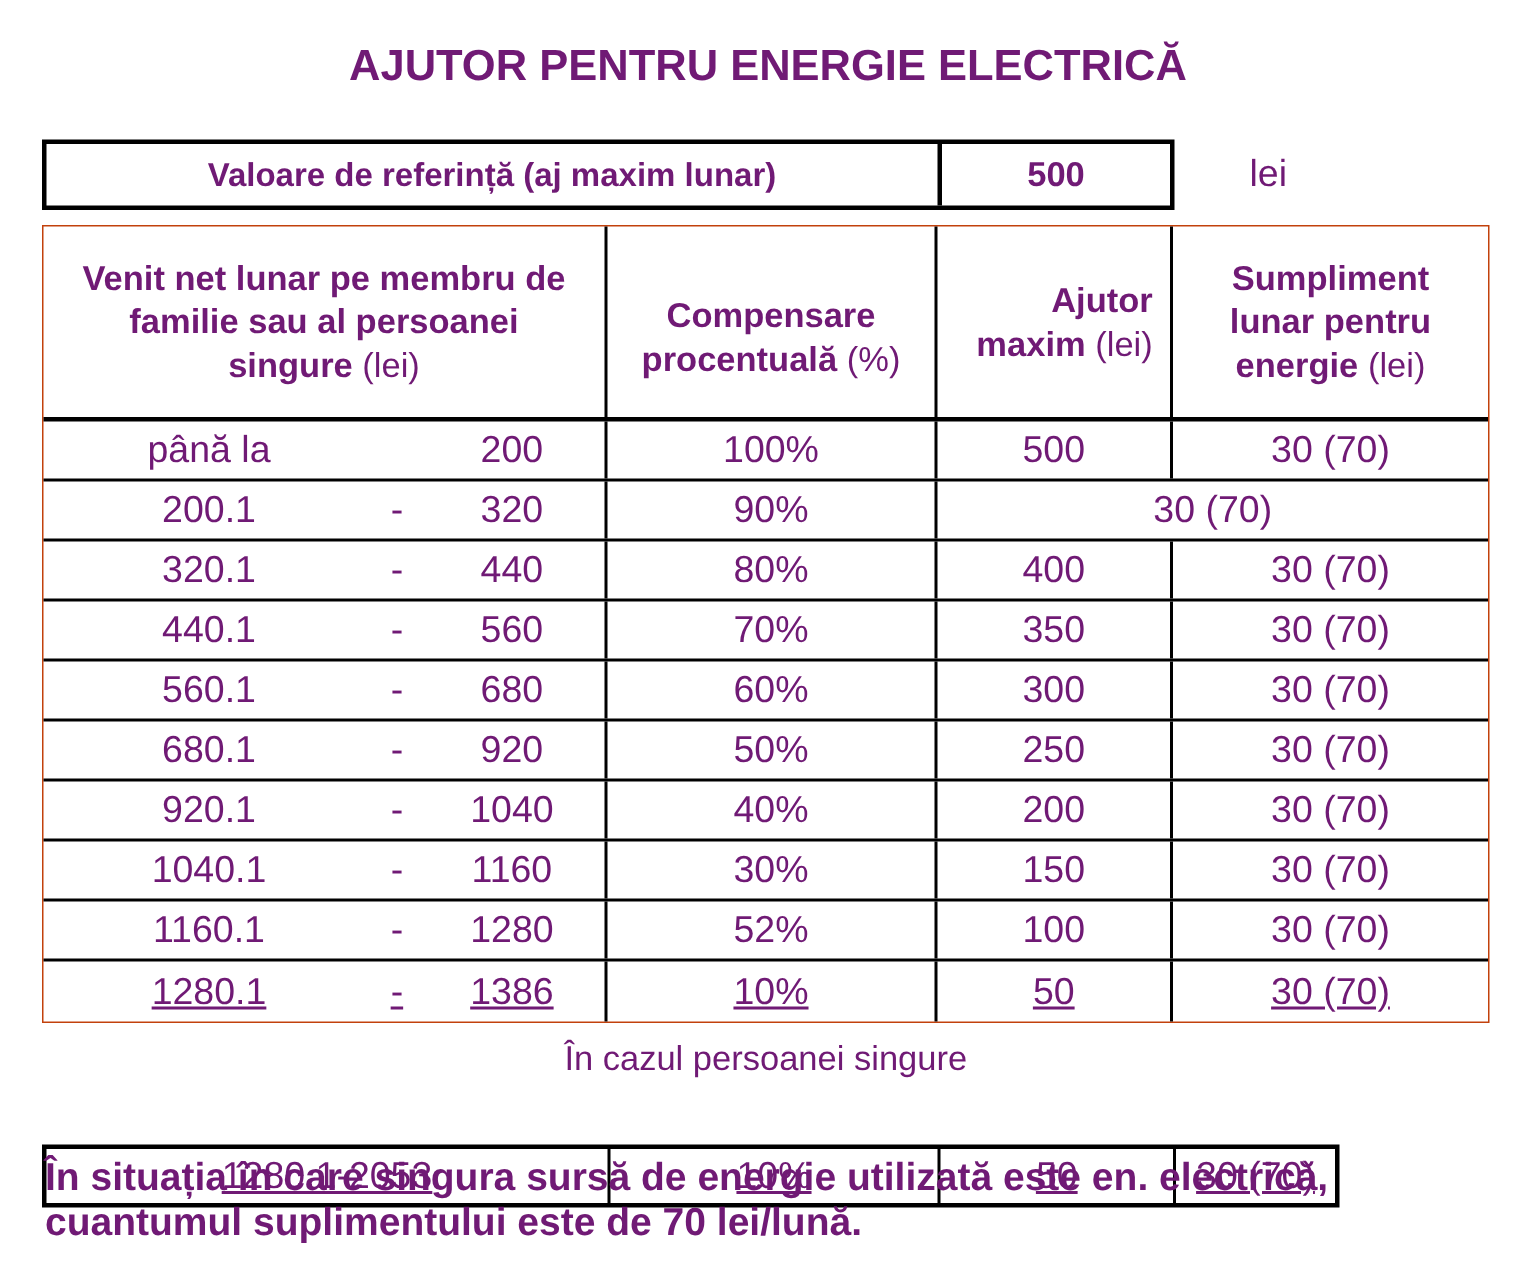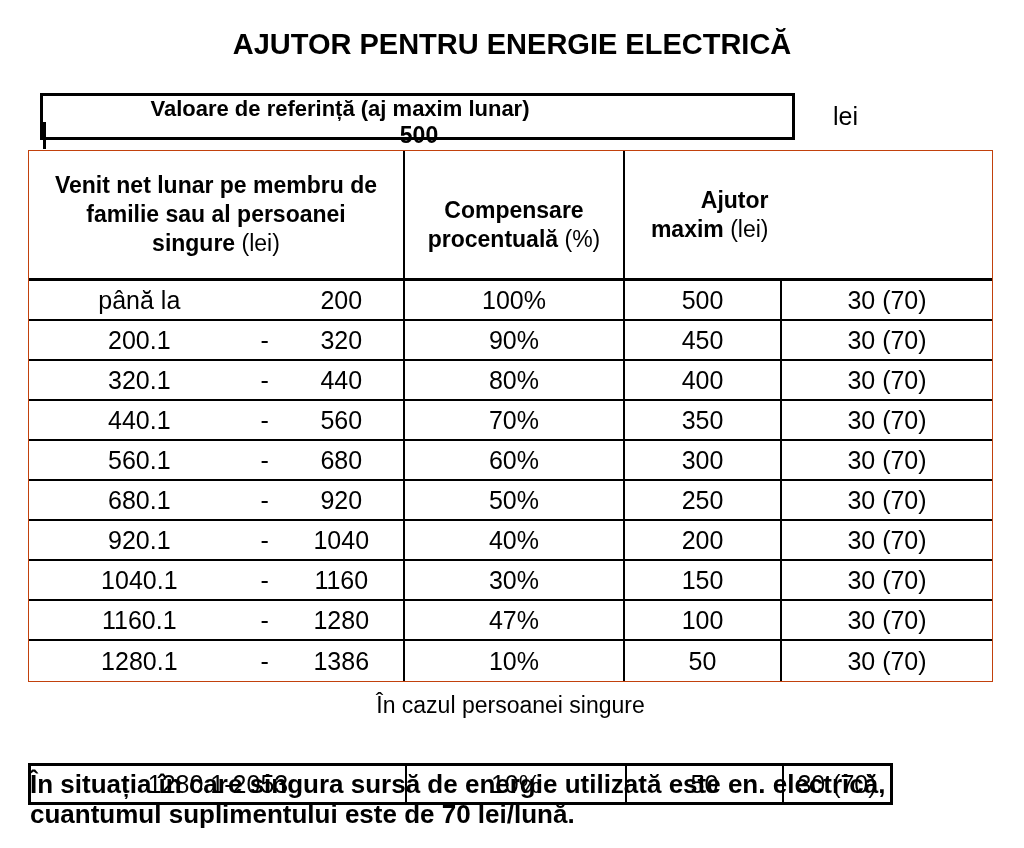--- a/index.html
+++ b/index.html
@@ -1,31 +1,31 @@
 <!DOCTYPE html>
 <html><head>
 <meta charset="utf-8">
 <style>
   html,body{margin:0;padding:0;background:#ffffff;}
   .page{
     position:relative;
     width:1024px;height:848px;
     background:#ffffff;
-    color:#000000;
+    color:#701a75;
     font-family:"Liberation Sans", sans-serif;
     overflow:hidden;
   }
   .doc-title{
     position:absolute;top:28px;left:0;width:1024px;
     text-align:center;font-size:29px;font-weight:bold;line-height:32px;
   }
   
   .ref-table{
-    position:absolute;left:40px;top:93px;width:755px;height:47px;
-    border:3px solid #000;box-sizing:border-box;display:flex;flex-direction:column;
+    position:absolute;left:28px;top:93px;width:755px;height:47px;
+    border:3px solid #000;box-sizing:border-box;display:flex;
   }
   .ref-label{
     width:594px;display:flex;align-items:center;justify-content:center;
     font-size:22px;font-weight:bold;
   }
   .ref-value{
     flex:1;border-left:3px solid #000;display:flex;align-items:center;justify-content:center;
     font-size:23px;font-weight:bold;
   }
   .ref-unit{
@@ -38,21 +38,21 @@
     border:1px solid #c2410c;box-sizing:border-box;
   }
   .thead{display:flex;height:127px;border-bottom:3px solid #000;}
   .th{
     display:flex;align-items:center;justify-content:center;text-align:center;
     font-weight:bold;font-size:23px;line-height:29px;box-sizing:border-box;
   }
   .th .inner{display:inline-block;}
   .unit{font-weight:normal;}
   .tr{display:flex;height:40px;border-bottom:2px solid #000;box-sizing:border-box;}
-  .tr:last-child{border-bottom:none;}
+  .tr:last-child{border-bottom:none;text-decoration:underline;}
   .td{
     display:flex;align-items:center;justify-content:center;
     font-size:25px;box-sizing:border-box;
   }
   .c1{width:374px;}
   .c2{width:220px;border-left:2px solid #000;}
   .c3{width:157px;border-left:2px solid #000;}
   .c4{flex:1;border-left:2px solid #000;}
   .thead .c2,.thead .c3,.thead .c4{border-left:2px solid #000;}
   .range{display:flex;width:100%;align-items:flex-end;}
@@ -96,20 +96,23 @@
     <div class="thead">
       <div class="th c1">
         <div class="inner inner-c1"><span>Venit net lunar pe membru de familie sau al persoanei singure</span> <span class="unit">(lei)</span></div>
       </div>
       <div class="th c2">
         <div class="inner inner-c2"><span>Compensare procentuală</span> <span class="unit">(%)</span></div>
       </div>
       <div class="th c3">
         <div class="inner inner-c3"><span>Ajutor maxim</span> <span class="unit">(lei)</span></div>
       </div>
+      <div class="th c4">
+        <div class="inner inner-c4"><span>Sumpliment lunar pentru energie</span> <span class="unit">(lei)</span></div>
+      </div>
     </div>
 
     <div class="tr">
       <div class="td c1">
         <div class="range">
             <span class="r1">până la</span>
             <span class="rd"></span>
             <span class="r2">200</span>
           </div>
       </div>
@@ -120,21 +123,20 @@
 
     <div class="tr">
       <div class="td c1">
         <div class="range">
             <span class="r1">200.1</span>
             <span class="rd">-</span>
             <span class="r2">320</span>
           </div>
       </div>
       <div class="td c2">90%</div>
-      <div class="td c3">450</div>
       <div class="td c4">30 (70)</div>
     </div>
 
     <div class="tr">
       <div class="td c1">
         <div class="range">
             <span class="r1">320.1</span>
             <span class="rd">-</span>
             <span class="r2">440</span>
           </div>
@@ -210,21 +212,21 @@
     </div>
 
     <div class="tr">
       <div class="td c1">
         <div class="range">
             <span class="r1">1160.1</span>
             <span class="rd">-</span>
             <span class="r2">1280</span>
           </div>
       </div>
-      <div class="td c2">47%</div>
+      <div class="td c2">52%</div>
       <div class="td c3">100</div>
       <div class="td c4">30 (70)</div>
     </div>
 
     <div class="tr">
       <div class="td c1">
         <div class="range">
             <span class="r1">1280.1</span>
             <span class="rd">-</span>
             <span class="r2">1386</span>

